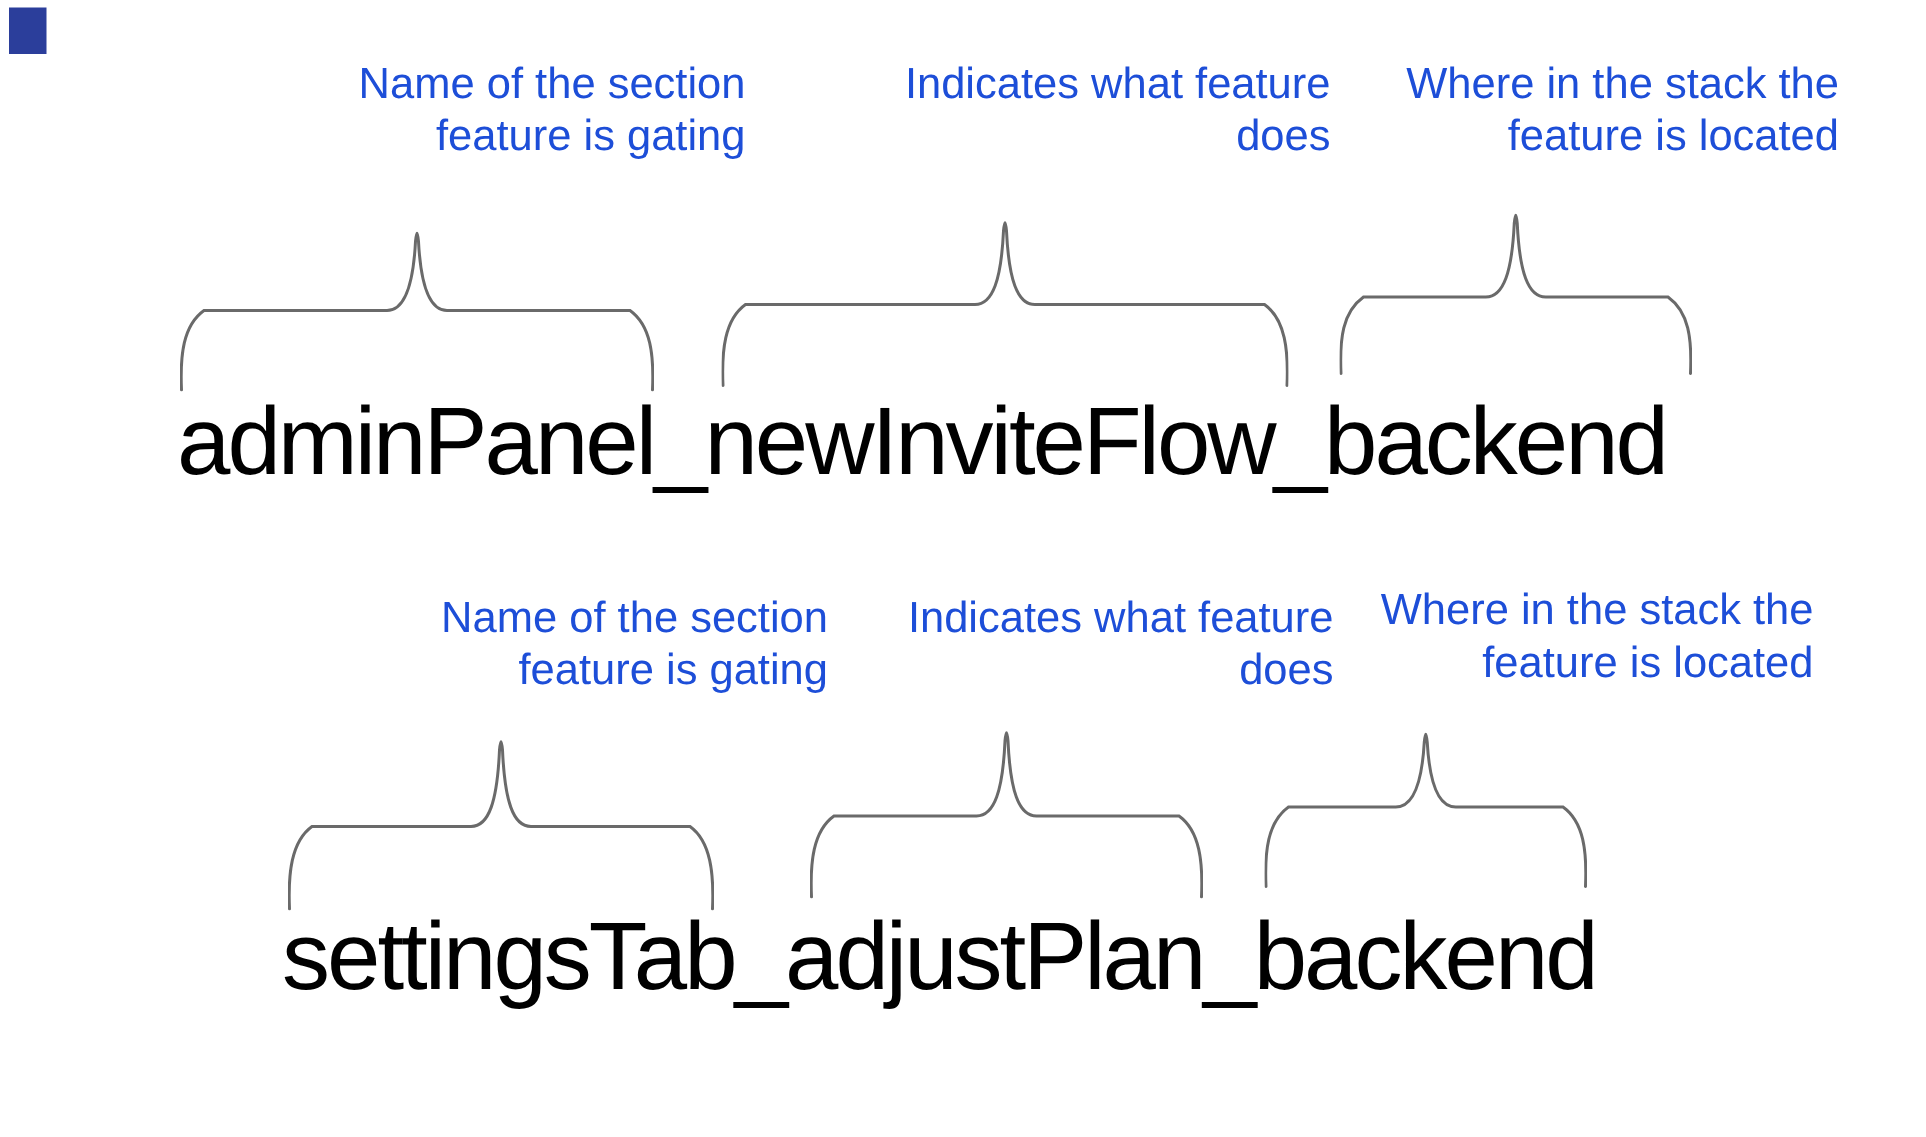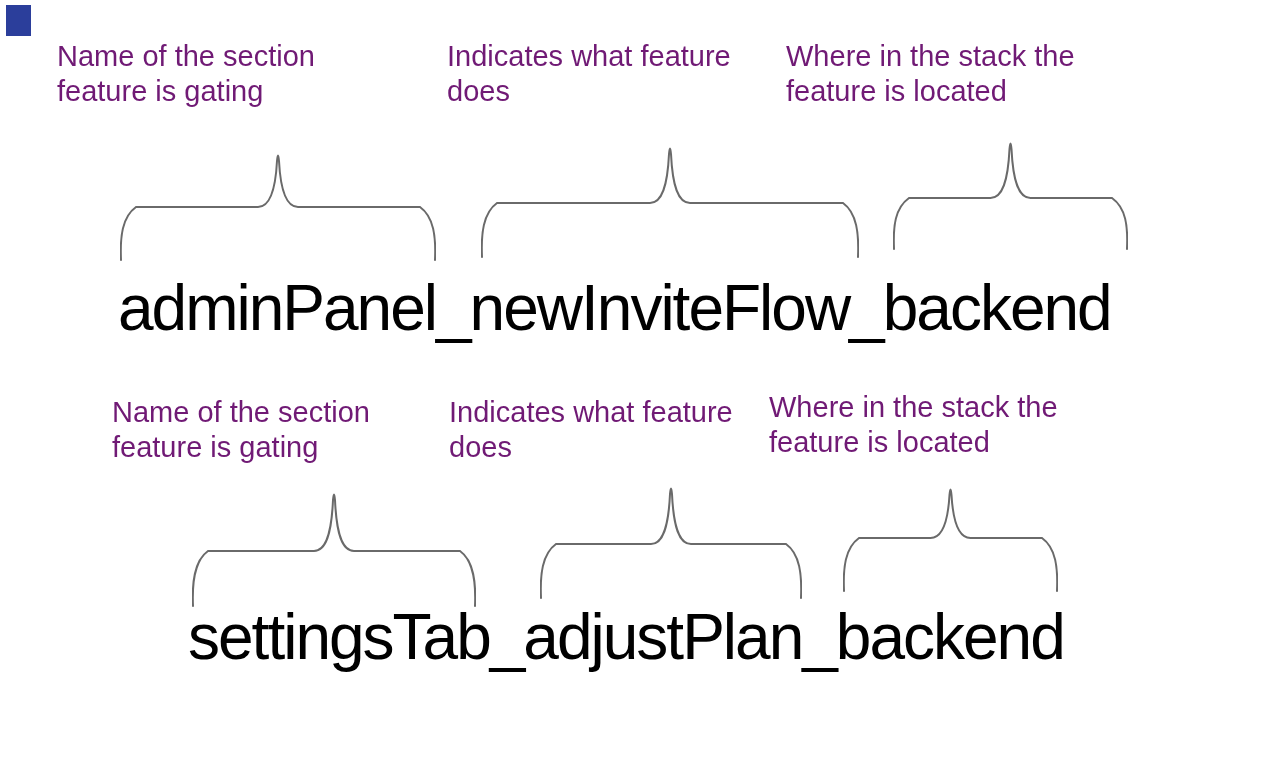--- a/index.html
+++ b/index.html
@@ -9,25 +9,25 @@
     background:#ffffff;
     overflow:hidden;
     font-family:"Liberation Sans","DejaVu Sans",sans-serif;
   }
   .accent-square{
     position:absolute;left:6px;top:5px;width:25px;height:31px;
   }
   .annot{
     position:absolute;
     width:440px;
-    text-align:left;
+    text-align:right;
     font-size:29px;
     line-height:35px;
     white-space:pre-line;
-    color:#701a75;
+    color:#1d4ed8;
   }
   .flag-name{
     position:absolute;
     font-size:64px;
     line-height:64px;
     letter-spacing:-2px;
     white-space:nowrap;
     color:#000;
   }
   .brace{position:absolute;display:block;}
@@ -55,21 +55,21 @@
       </svg>
 
     <svg class="brace" style="left:481px;top:142px" width="378" height="116" viewBox="0 0 378 116">
         <path d="M1 115 C0 92 2 71 16 61 L169 61 C181 61 186.5 44 188 12 Q189 1 190 12 C191.5 44 197 61 209 61 L362 61 C376 71 378 92 377 115" fill="none" stroke="#6a6a6a" stroke-width="2" stroke-linecap="round"></path>
       </svg>
 
     <svg class="brace" style="left:893px;top:137px" width="235" height="113" viewBox="0 0 235 113">
         <path d="M1 112 C0 89 2 71 16 61 L97.5 61 C109.5 61 115 44 116.5 12 Q117.5 1 118.5 12 C120 44 125.5 61 137.5 61 L219 61 C233 71 235 89 234 112" fill="none" stroke="#6a6a6a" stroke-width="2" stroke-linecap="round"></path>
       </svg>
 
-    <div class="flag-name" style="left:118px;top:276px">adminPanel_newInviteFlow_backend</div>
+    <div class="flag-name" style="left:118px;top:262px">adminPanel_newInviteFlow_backend</div>
   </section>
 
   <section>
 
     <div class="annot" style="left:112px;top:395px">Name of the section
 feature is gating</div>
 
     <div class="annot" style="left:449px;top:395px">Indicates what feature
 does</div>
 

